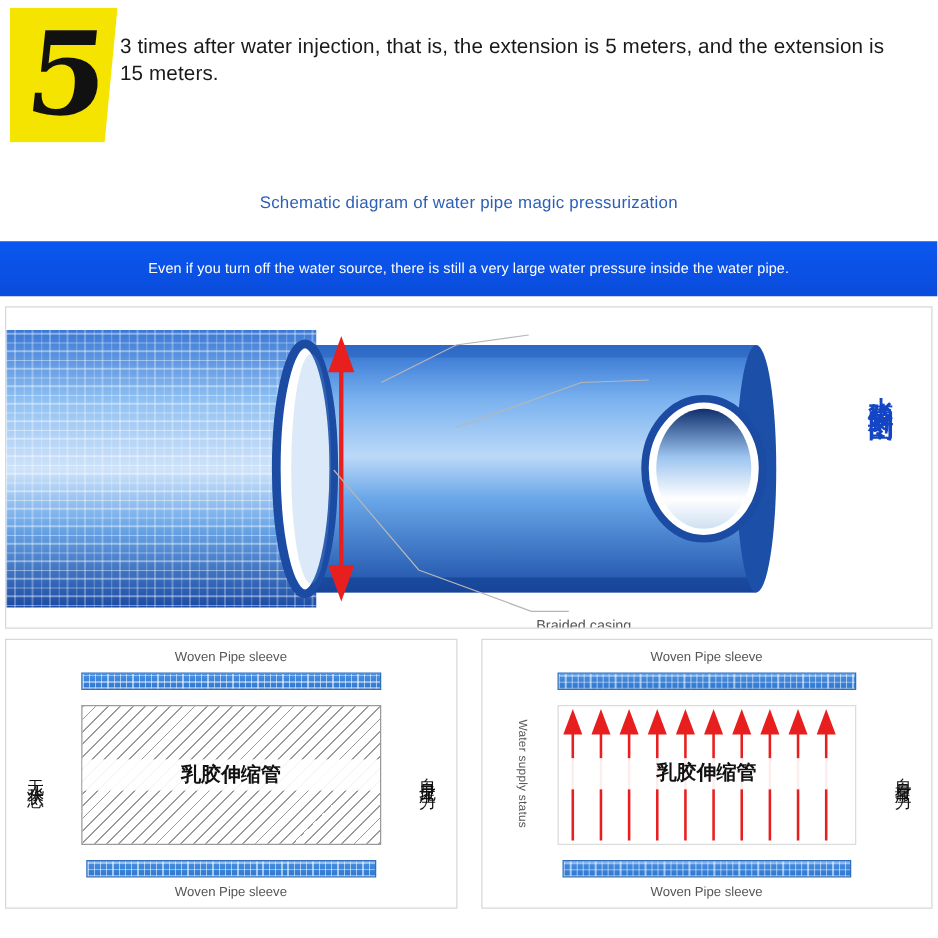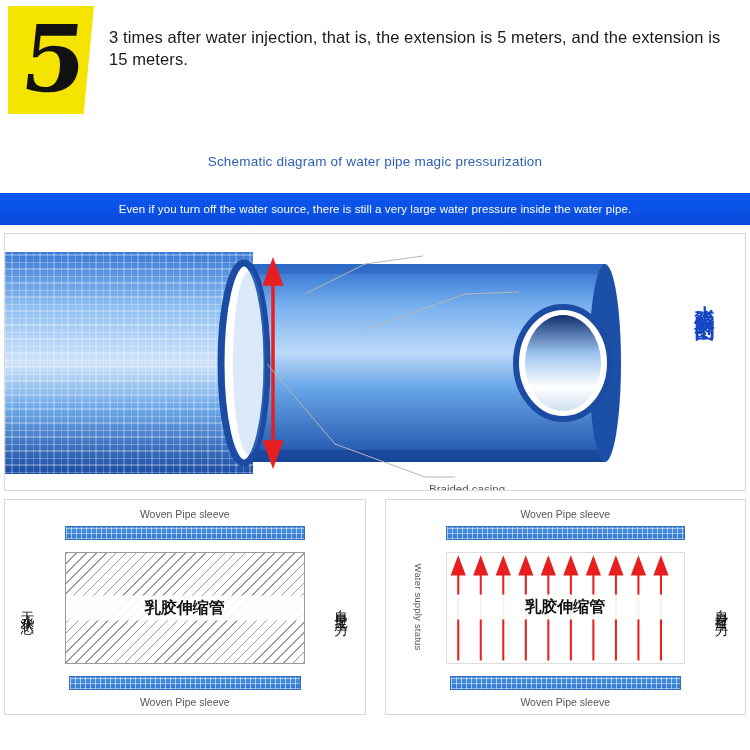--- a/index.html
+++ b/index.html
@@ -34,21 +34,21 @@
     color: #111;
     line-height: 110px;
     transform: skewX(-6deg);
     letter-spacing: -2px;
   }
   .badge-num::after {
     content: "";
   }
   .hdr-text {
     position: absolute;
-    left: 96px; top: 26px; right: 24px; margin-left: 13px;
+    left: 96px; top: 26px; right: 24px;
   }
   .hdr-title {
     font-size: 16.5px;
     color: #1a1a1a;
     line-height: 22px;
     letter-spacing: 0.1px;
   }
   .hdr-sub {
     margin-top: 10px;
     font-size: 10.5px;
@@ -62,21 +62,21 @@
     text-align: center;
     color: #2c5fb8;
     font-size: 13.5px;
     padding-top: 14px;
     padding-bottom: 24px;
     letter-spacing: 0.2px;
   }
 
   
   .banner {
-    height: 32px;
+    height: 44px;
     background: #0a52e8;
     background: linear-gradient(#0b57f0, #0a4cdb);
     color: #fff;
     font-size: 11.5px;
     display: flex;
     align-items: center;
     justify-content: center;
     letter-spacing: 0.1px;
   }
 

